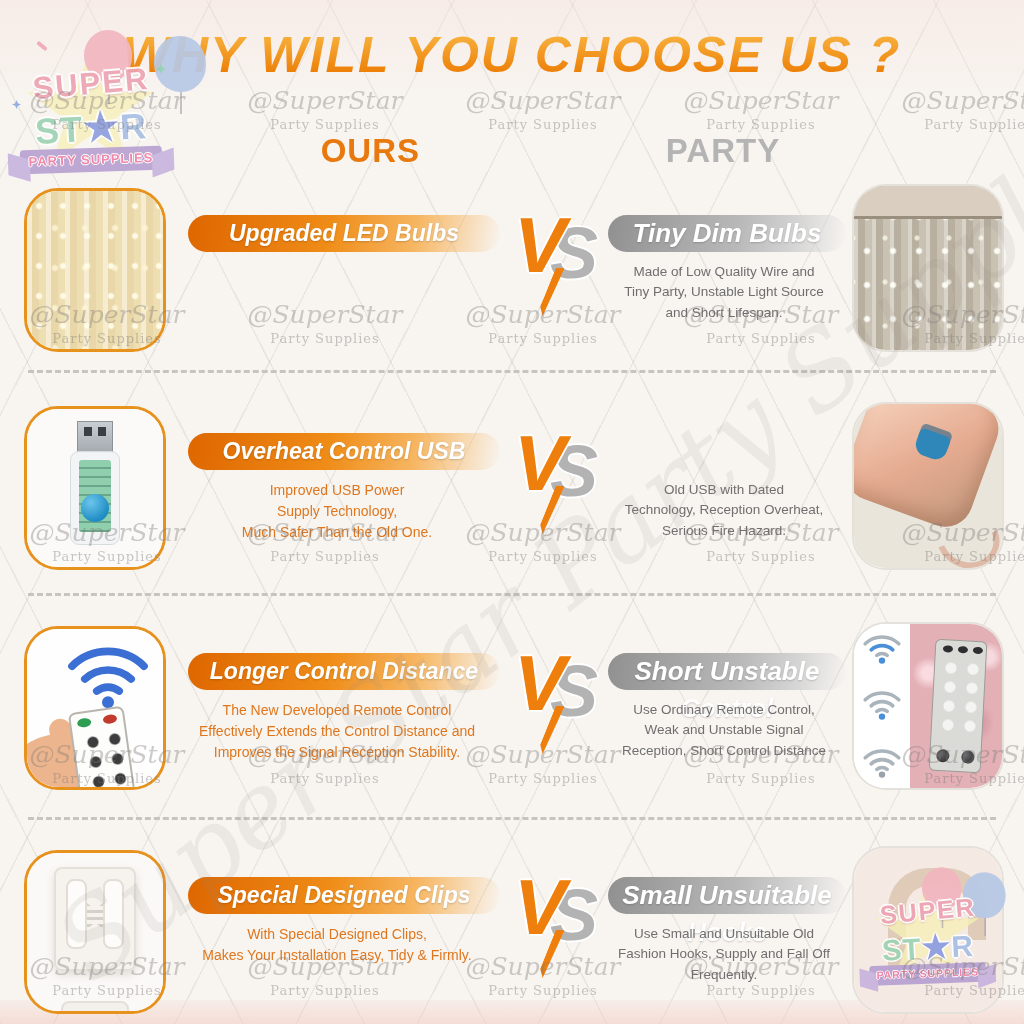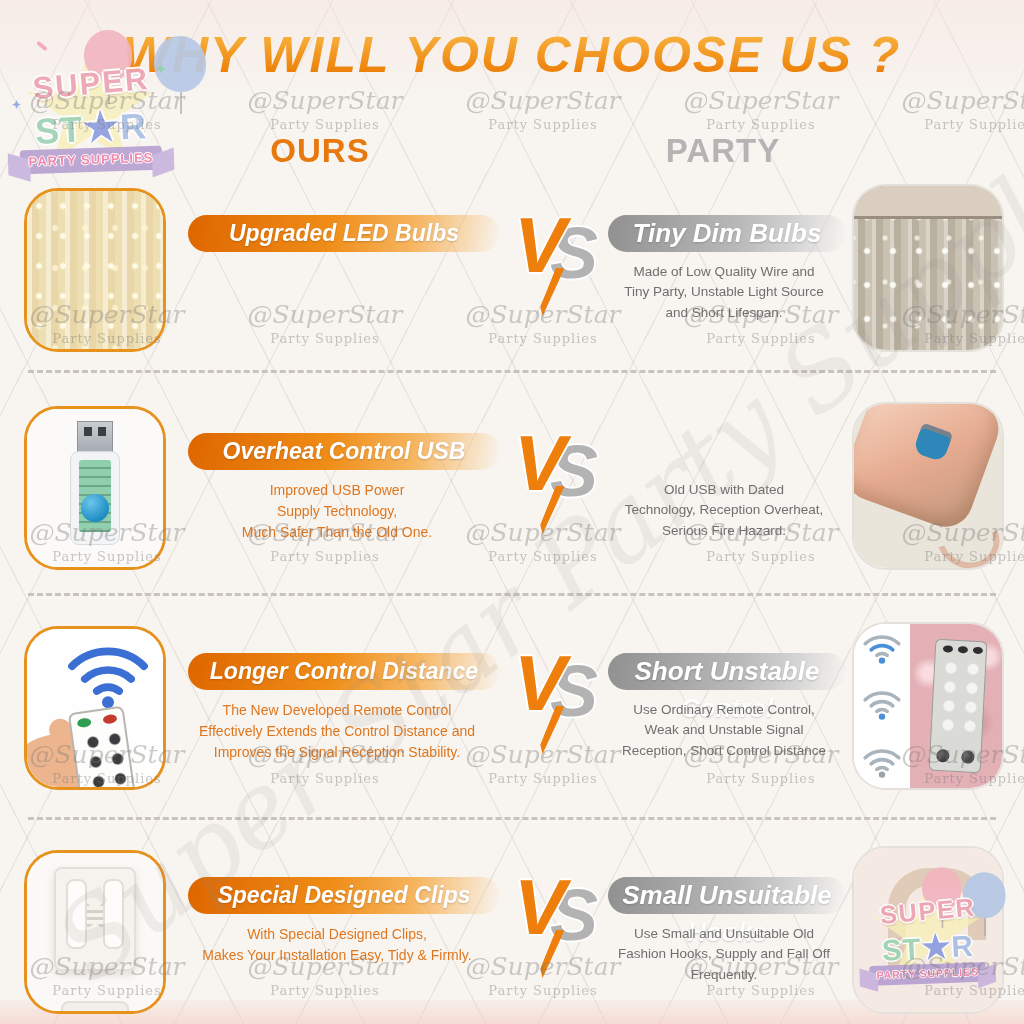--- a/index.html
+++ b/index.html
@@ -187,21 +187,21 @@
 </head>
 <body>
 
 <div id="stage">
   <div class="lattice"></div>
   <div class="band-top"></div>
   <div class="band-bottom"></div>
 
   <div class="title" style="white-space: pre-line;">WHY WILL YOU CHOOSE US ?</div>
 
-  <div class="col-head ours" style="white-space: pre-line;">OURS</div>
+  <div class="col-head ours" style="white-space: pre-line; text-align: right;">OURS</div>
   <div class="col-head others" style="white-space: pre-line;">PARTY</div>
 
   <div class="logo tl">
     <div class="star-bg"></div>
     <div class="balloon pink">
         <i class="str"></i>
       </div>
     <div class="balloon blue">
         <i class="str"></i>
       </div>

